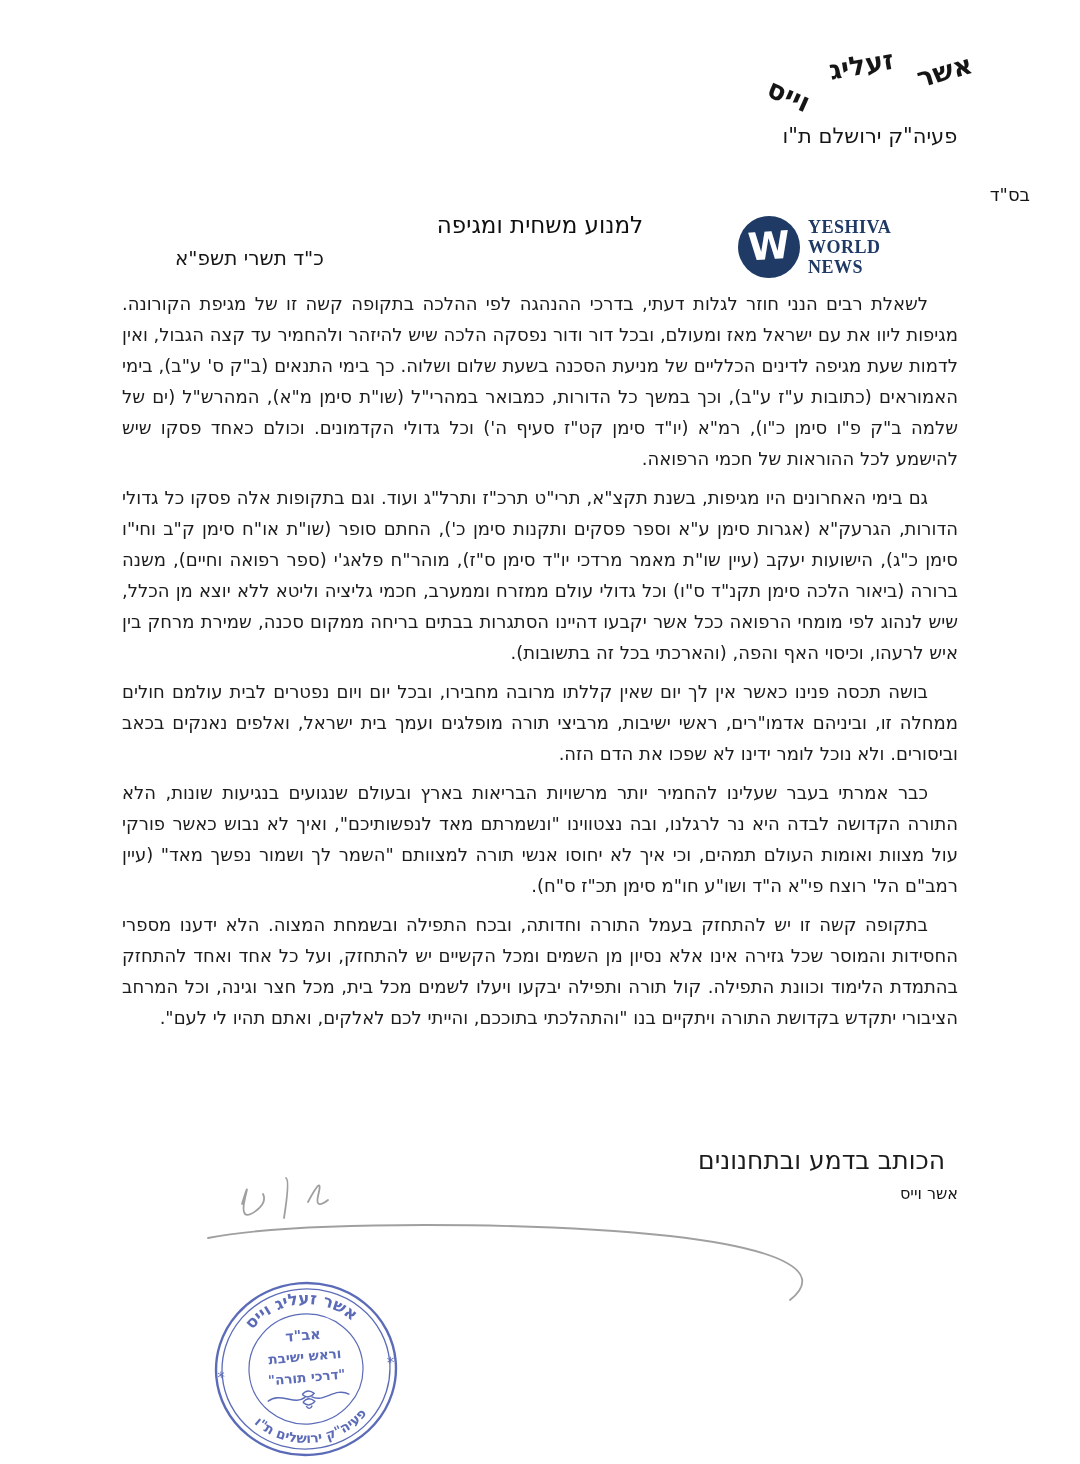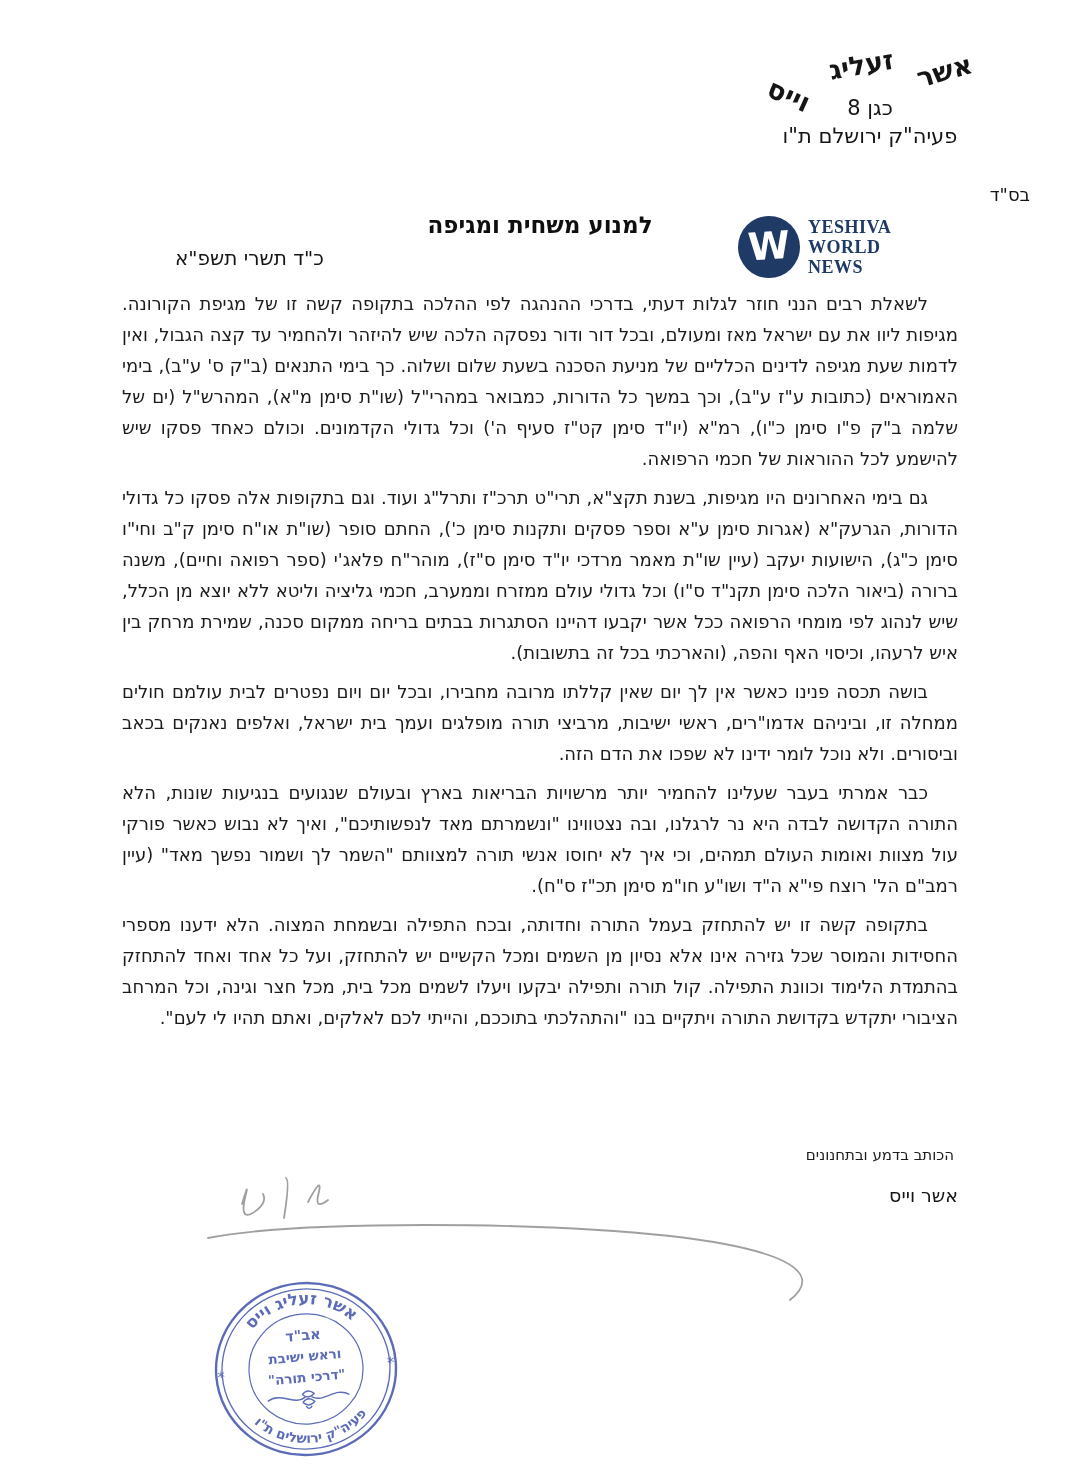--- a/index.html
+++ b/index.html
@@ -13,54 +13,53 @@
   }
   
   .letterhead-svg{position:absolute;left:735px;top:34px;width:270px;height:112px;}
   .letterhead-svg text{font-family:"DejaVu Sans",sans-serif;font-weight:bold;fill:#151515;}
   .lh-line{position:absolute;left:735px;width:270px;text-align:center;direction:rtl;color:#151515;}
   .lh-line1{top:96px;font-size:21px;}
   .lh-line2{top:124px;font-size:21px;}
   .bsd{position:absolute;right:50px;top:184px;font-size:18px;direction:rtl;color:#151515;}
   
   .title{position:absolute;left:0;top:212px;width:1080px;text-align:center;
-         direction:rtl;font-weight:bold;font-size:23px;color:#0f0f0f;}
+         direction:rtl;font-weight:normal;font-size:23px;color:#0f0f0f;}
   .logo{position:absolute;left:738px;top:216px;display:flex;align-items:center;gap:8px;}
   .logo-circle{width:62px;height:62px;border-radius:50%;background:#203a66;
                display:flex;align-items:center;justify-content:center;}
   .logo-w{color:#ffffff;font-family:"DejaVu Sans",sans-serif;font-weight:bold;
           font-size:38px;line-height:1;transform:translateY(-1px) rotate(-4deg);}
   .logo-text{font-family:Liberation Serif, serif;font-weight:bold;
              color:#203a66;font-size:18px;line-height:20px;letter-spacing:0.5px;}
   .date{position:absolute;left:175px;top:246px;font-size:20px;direction:rtl;color:#151515;}
   
   .body{position:absolute;left:122px;top:288px;width:836px;
         direction:rtl;text-align:justify;font-size:18px;line-height:31px;color:#1c1c1c;}
   .body p{margin:0 0 8px 0;text-indent:30px;}
   .body b{font-weight:normal;}
-  .closing{position:absolute;left:118px;top:1146px;width:836px;text-align:right;
-           direction:rtl;font-size:15px;color:#1c1c1c;}
+  .closing{position:absolute;left:109px;top:1146px;width:836px;text-align:right;
+           direction:rtl;font-size:25px;color:#1c1c1c;}
   .signatory{position:absolute;left:122px;top:1184px;width:836px;text-align:right;
-             direction:rtl;font-size:19px;color:#151515;}
+             direction:rtl;font-size:16px;color:#151515;}
   
   .sig-svg{position:absolute;left:150px;top:1158px;width:720px;height:170px;pointer-events:none;}
   .stamp-svg{position:absolute;left:203px;top:1276px;width:206px;height:186px;}
   .stamp-svg text{font-family:"DejaVu Sans",sans-serif;}
 </style>
 </head>
 <body>
 
 <div class="page">
 
   <svg class="letterhead-svg" viewBox="0 0 270 112">
     <text x="212" y="46" font-size="27" text-anchor="middle" transform="rotate(-16 212 46)">אשר</text>
     <text x="128" y="40" font-size="27" text-anchor="middle" transform="rotate(-10 128 40)">זעליג</text>
     <text x="50" y="70" font-size="27" text-anchor="middle" transform="rotate(24 50 70)">וייס</text>
   </svg>
-  <div class="lh-line lh-line1">כגן 8</div>
   <div class="lh-line lh-line2">פעיה"ק ירושלם ת"ו</div>
   <div class="bsd">בס"ד</div>
 
   <div class="title">למנוע משחית ומגיפה</div>
 
   <div class="logo">
     <div class="logo-circle">
       <span class="logo-w">W</span>
     </div>
     <div class="logo-text">

